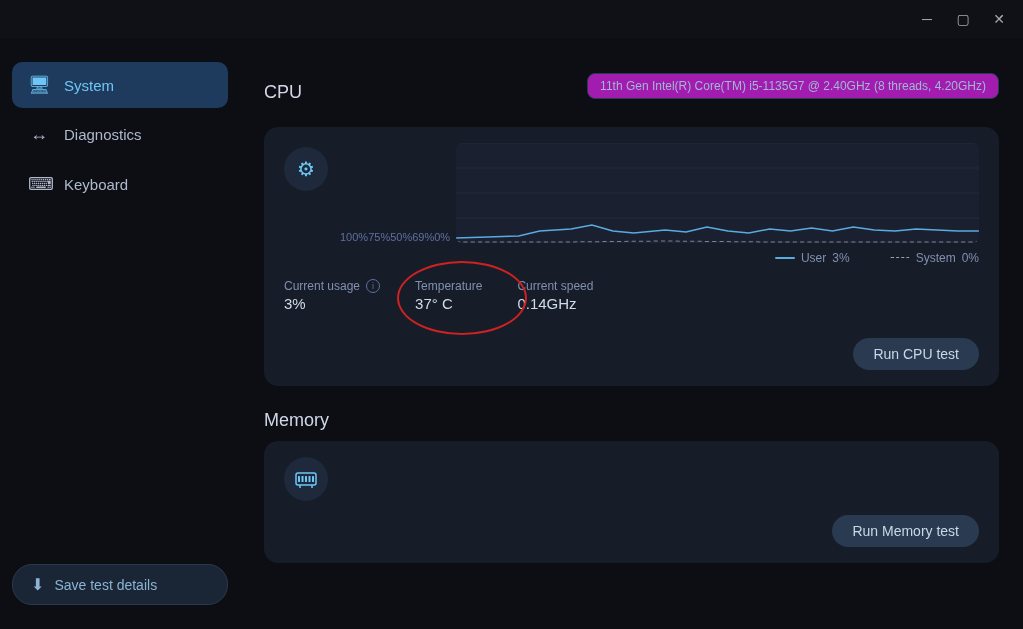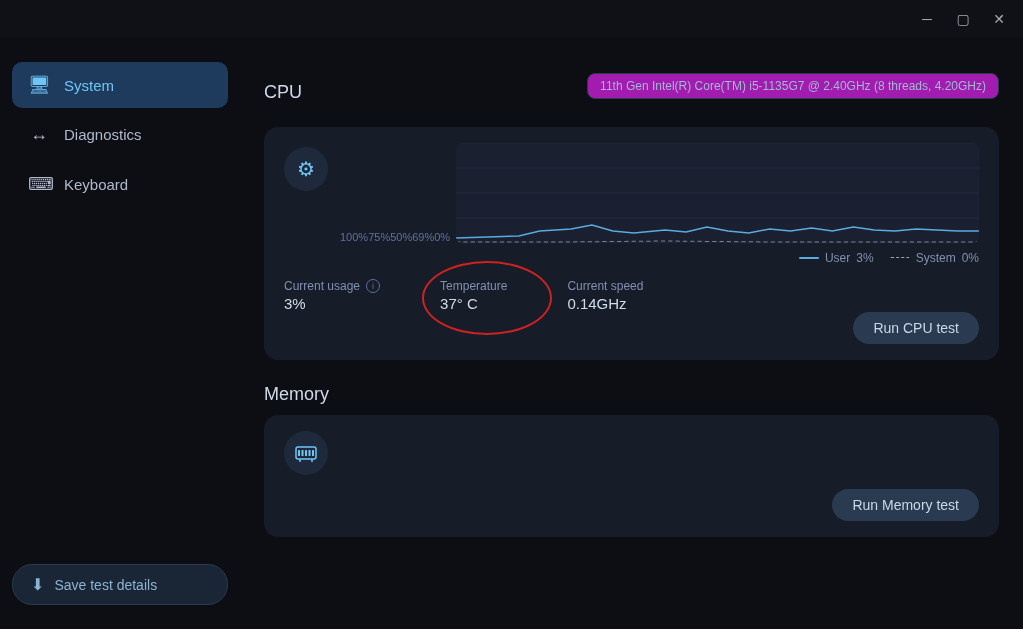--- a/index.html
+++ b/index.html
@@ -186,43 +186,43 @@
       overflow: hidden;
     }
     .chart-svg-wrap svg {
       width: 100%;
       height: 100%;
     }
 
     
     .chart-legend {
       display: flex;
-      gap: 16px;
+      gap: 40px;
       justify-content: flex-end;
       margin-top: 8px;
       font-size: 12px;
       color: #8090b0;
     }
     .legend-item {
       display: flex;
       align-items: center;
       gap: 6px;
     }
     .legend-line {
       width: 20px;
       height: 2px;
       border-radius: 1px;
     }
 
     
     .stats-row {
       display: flex;
-      gap: 60px;
+      gap: 35px;
       margin-top: 10px;
-      margin-bottom: 0;
+      margin-bottom: 26px;
     }
     .stat-item .stat-label {
       font-size: 12px;
       color: #8090b0;
       margin-bottom: 2px;
       display: flex;
       align-items: center;
       gap: 6px;
     }
     .stat-item .stat-value {

